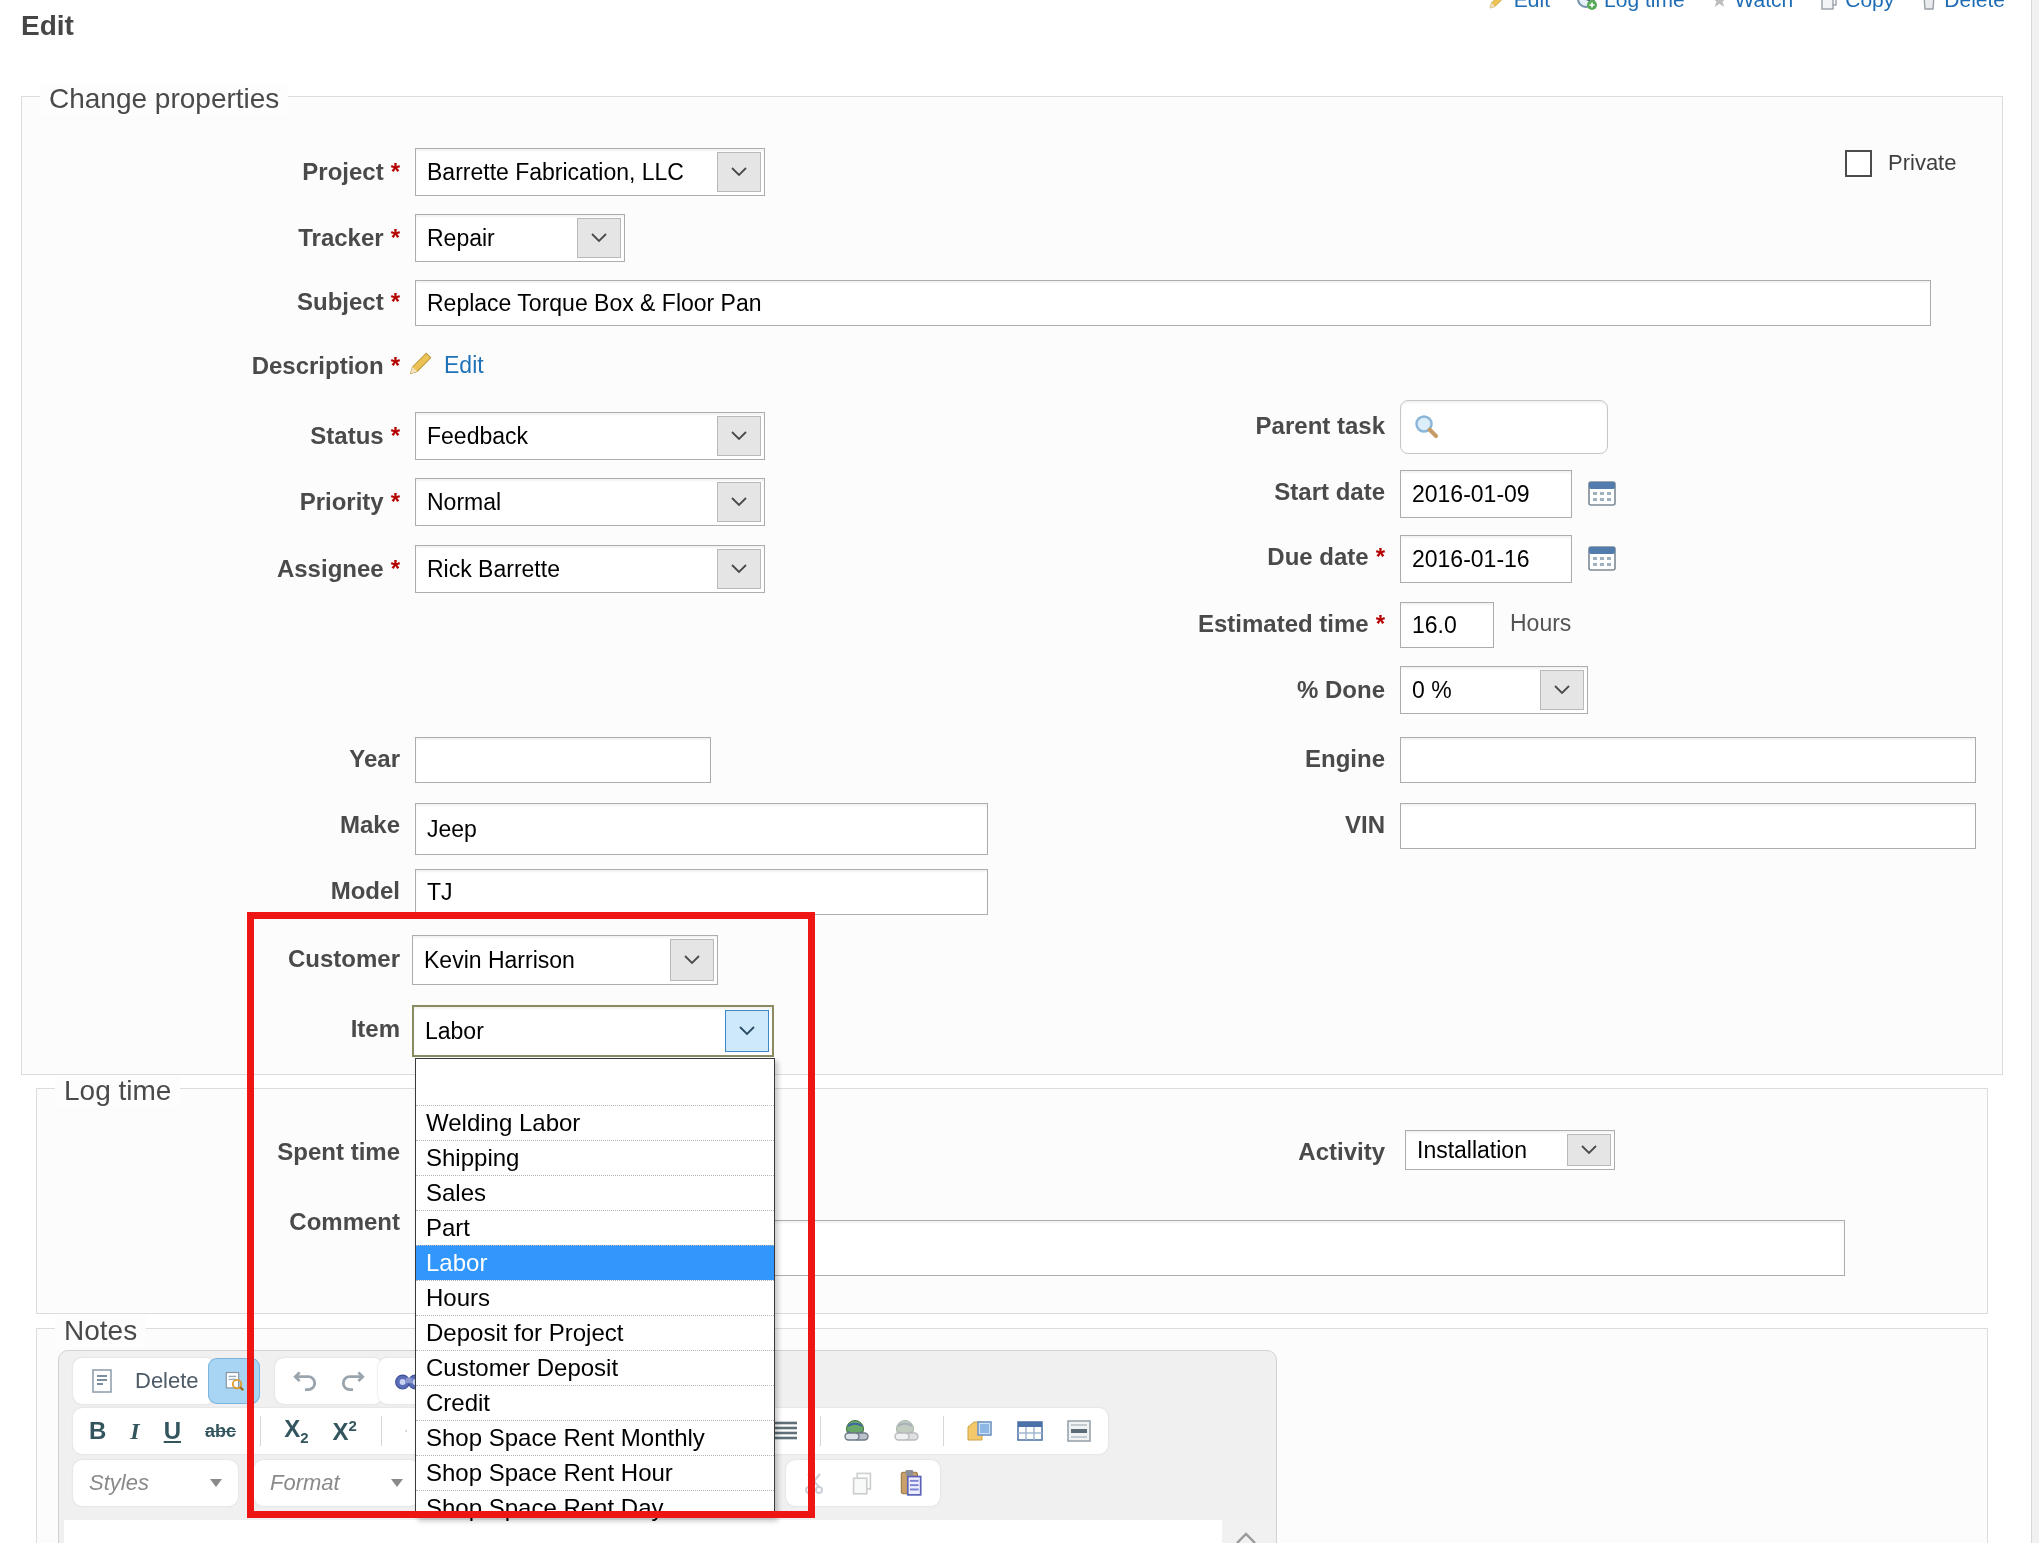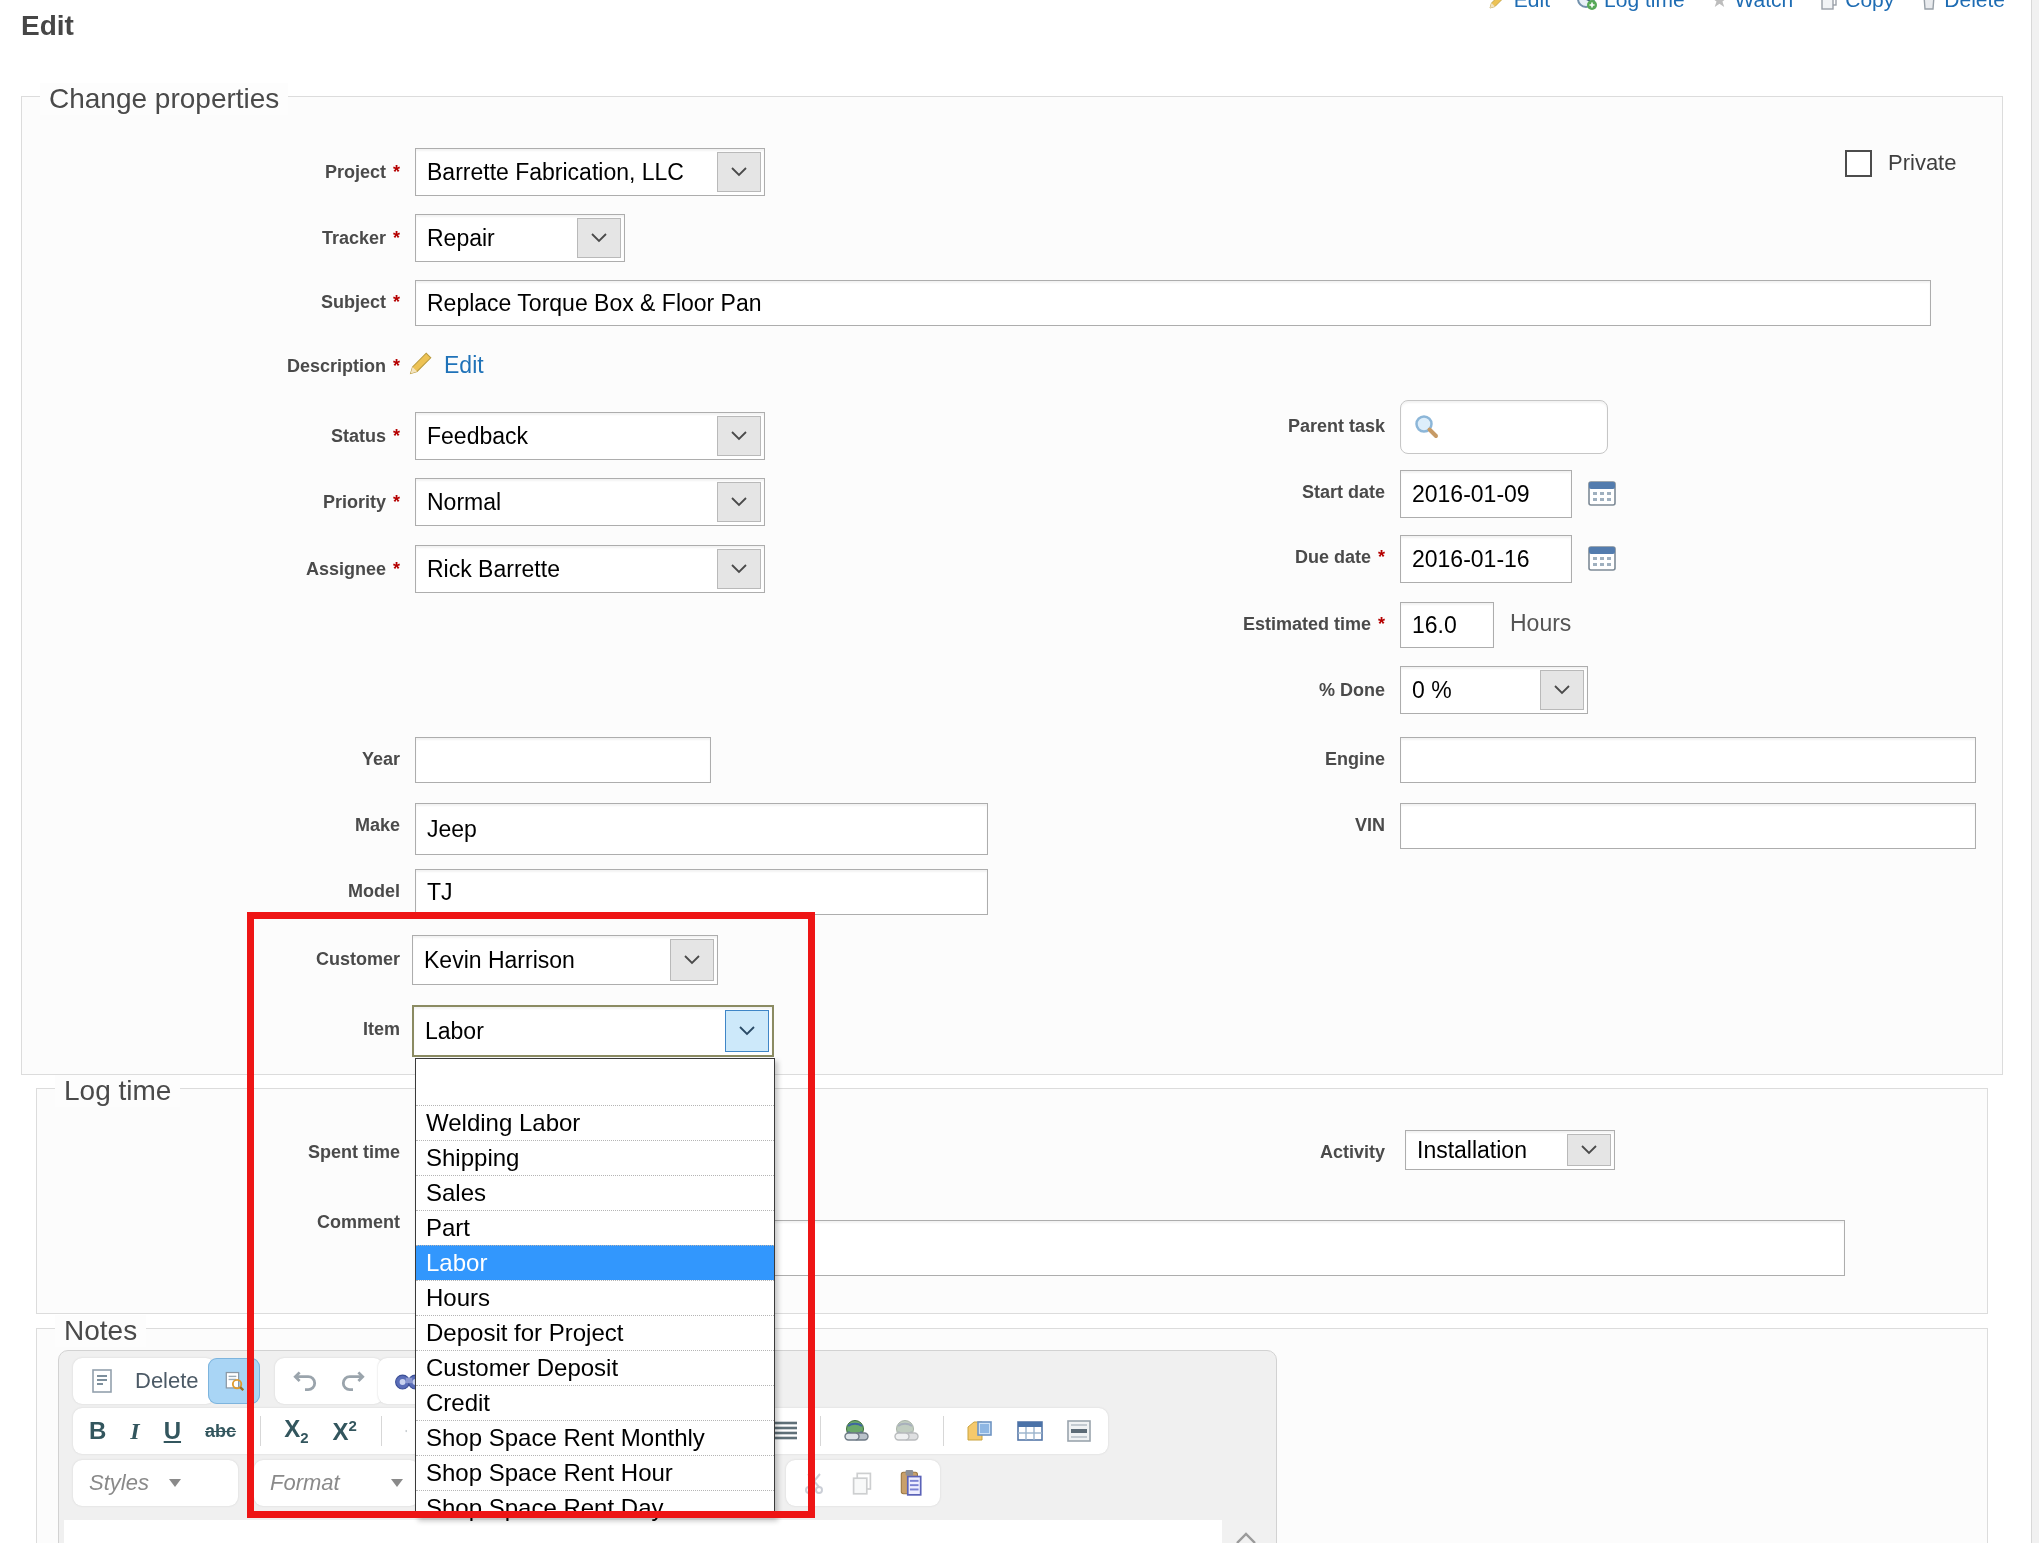--- a/index.html
+++ b/index.html
@@ -1,20 +1,20 @@
 <!DOCTYPE html>
 <html><head>
 <meta charset="utf-8">
 <style>
   html,body{margin:0;padding:0}
   body{width:2039px;height:1543px;position:relative;overflow:hidden;background:#fff;
        font-family:"Liberation Sans","DejaVu Sans",sans-serif;color:#222}
   .abs{position:absolute}
   
-  .lab{position:absolute;width:370px;text-align:right;font-weight:bold;color:#4a4a4a;font-size:18px;line-height:28px;white-space:nowrap}
+  .lab{position:absolute;width:370px;text-align:right;font-weight:bold;color:#4a4a4a;font-size:24px;line-height:28px;white-space:nowrap}
   .lab .req{color:#b50000;margin-left:7px;font-weight:bold}
   .plain{font-weight:normal;color:#3f3f3f}
   
   .inp{position:absolute;background:#fff;border:1px solid #adadad;box-sizing:border-box;
        font-size:23px;color:#000;display:flex;align-items:center;padding:0 11px;
        box-shadow:inset 0 2px 2px rgba(0,0,0,.05);white-space:nowrap;overflow:hidden;z-index:2}
   .sel{padding-right:28px}
   .selbtn{position:absolute;top:3px;bottom:3px;right:3px;width:42px;background:#e5e5e5;
           border:1px solid #b9b9b9;display:flex;align-items:center;justify-content:center}
   .sel-focus{border:2px solid #8b8b62}
@@ -386,21 +386,21 @@
   <svg width="26" height="24" viewBox="0 0 26 24">
       <rect x="2" y="2" width="22" height="20" fill="#f0f2f4" stroke="#9aa4ad" stroke-width="1.6"></rect>
       <rect x="5" y="10" width="16" height="4" fill="#5c6b77"></rect>
       <g stroke="#b8c0c8" stroke-width="1.6">
         <line x1="5" y1="6" x2="21" y2="6"></line>
         <line x1="5" y1="18" x2="21" y2="18"></line>
       </g>
     </svg>
 </div>
 
-<div class="tbg" style="left:73px;top:1460px;width:165px;">
+<div class="tbg" style="left:73px;top:1460px;width:165px;justify-content:space-between">
   <span class="tbsel">Styles</span>
   <span class="ddarrow"></span>
 </div>
 <div class="tbg" style="left:254px;top:1460px;width:165px;justify-content:space-between">
   <span class="tbsel">Format</span>
   <span class="ddarrow"></span>
 </div>
 <div class="tbg" style="left:786px;top:1460px;gap:24px">
   <svg class="faded" width="24" height="24" viewBox="0 0 24 24">
       <path d="M6 3l11 13M18 3 7 16" stroke="#8ea0c8" stroke-width="2"></path>

